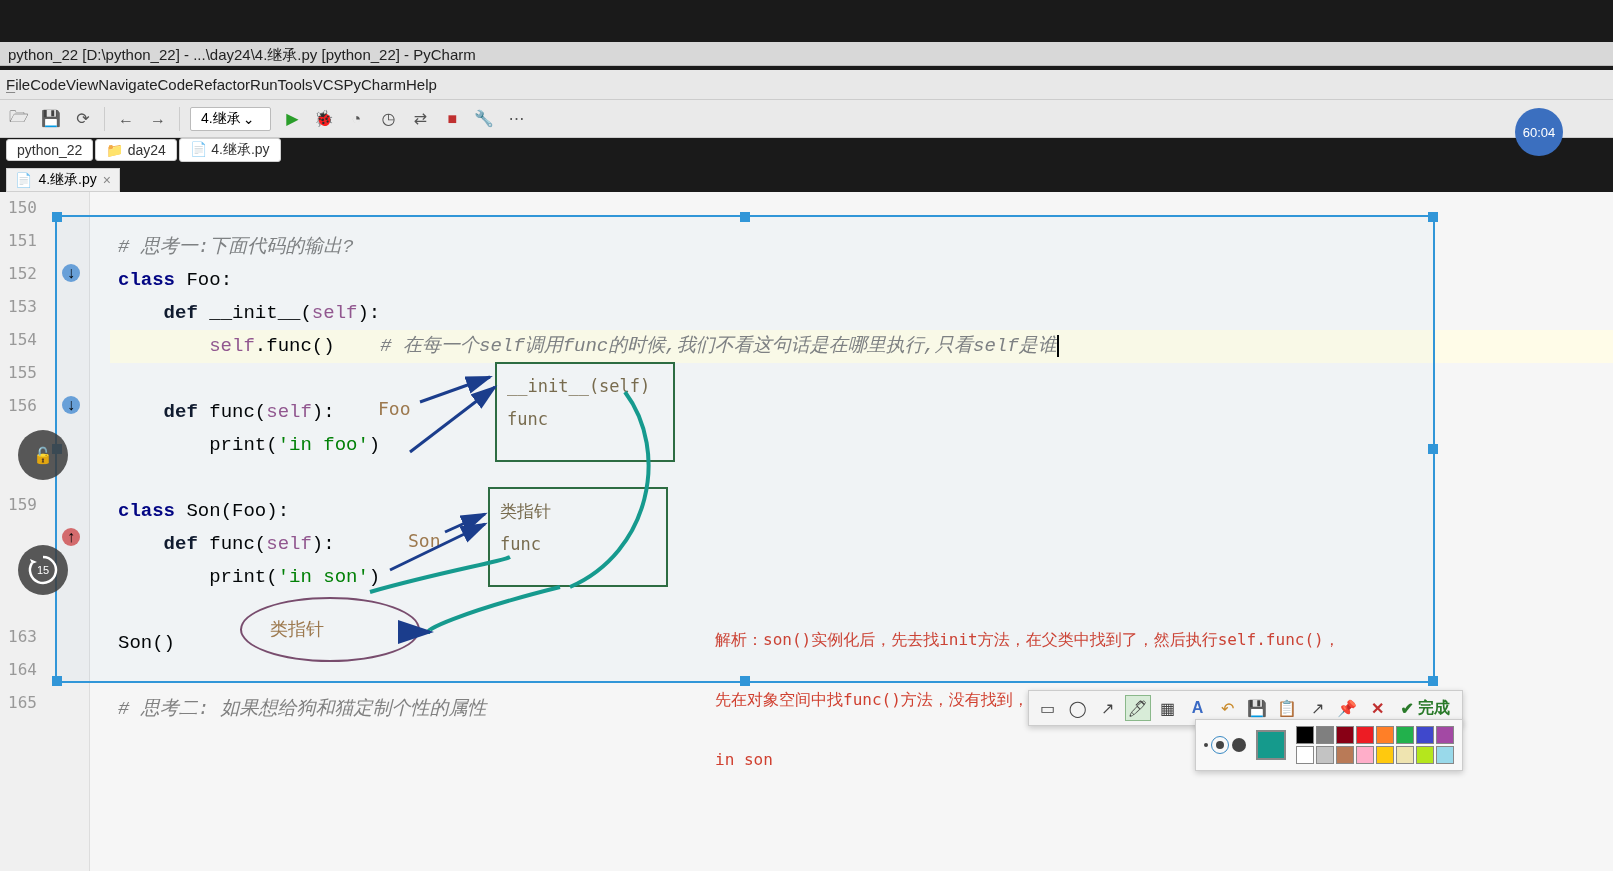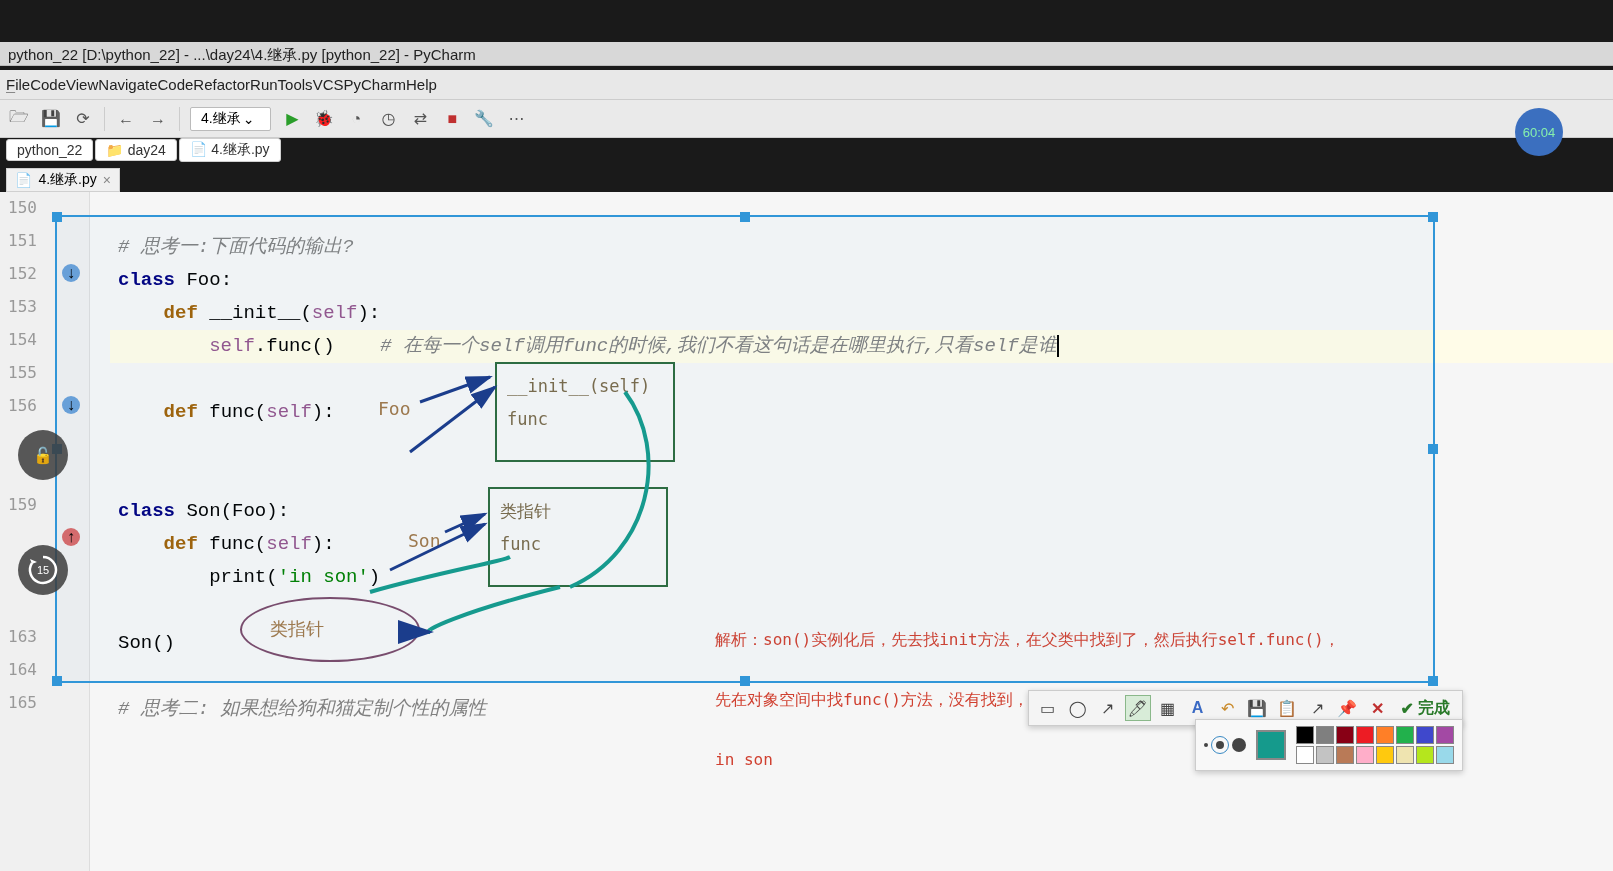--- a/index.html
+++ b/index.html
@@ -59,21 +59,21 @@
     font-size: 14px;
     border-radius: 2px;
     display: flex; align-items: center; gap: 2px;
   }
   .badge-time {
     position: absolute;
     right: 50px; top: 108px;
     width: 48px; height: 48px;
     border-radius: 50%;
     background: #3b6fbf;
-    color: #86efac;
+    color: #ffffff;
     font-size: 13px;
     display: flex; align-items: center; justify-content: center;
   }
   .breadcrumbs {
     position: absolute;
     top: 138px; left: 6px;
     display: flex; align-items: center; gap: 2px;
     font-size: 14px;
     color: #333;
   }
@@ -136,21 +136,21 @@
     left: 110px; top: 0; right: 0; bottom: 0;
     font-family: Consolas, "Courier New", monospace;
     font-size: 19px;
     line-height: 33px;
   }
   .code-line { position: absolute; left: 8px; white-space: pre; }
   .kw { color: #000080; font-weight: bold; }
   .cname { color: #000; }
   .cmt { color: #808080; font-style: italic; }
   .str { color: #008000; }
-  .def { color: #a16207; font-weight: bold; }
+  .def { color: #0f172a; font-weight: bold; }
   .py-self { color: #94558D; }
   .highlight-line {
     position: absolute;
     left: 0; right: 0;
     height: 33px;
     background: #fffce8;
   }
   .text-cursor {
     display: inline-block;
     width: 2px; height: 22px;
@@ -342,20 +342,21 @@
   </div>
 
   <div class="code-area">
     <div class="highlight-line" style="top:138px"></div>
 
     <div class="code-line cmt" style="top:39px"># 思考一:下面代码的输出?</div>
     <div class="code-line" style="top:72px"><span class="kw">class</span> <span class="cname">Foo</span>:</div>
     <div class="code-line" style="top:105px">    <span class="def">def</span> __init__(<span class="py-self">self</span>):</div>
     <div class="code-line" style="top:138px">        <span class="py-self">self</span>.func()    <span class="cmt"># 在每一个self调用func的时候,我们不看这句话是在哪里执行,只看self是谁</span><span class="text-cursor"></span></div>
     <div class="code-line" style="top:204px">    <span class="def">def</span> func(<span class="py-self">self</span>):</div>
+    <div class="code-line" style="top:237px">        print(<span class="str">'in foo'</span>)</div>
     <div class="code-line" style="top:303px"><span class="kw">class</span> <span class="cname">Son</span>(Foo):</div>
     <div class="code-line" style="top:336px">    <span class="def">def</span> func(<span class="py-self">self</span>):</div>
     <div class="code-line" style="top:369px">        print(<span class="str">'in son'</span>)</div>
     <div class="code-line" style="top:435px">Son()</div>
     <div class="code-line cmt" style="top:501px"># 思考二: 如果想给狗和猫定制个性的属性</div>
 
     <div class="diag-label" style="top:200px;left:268px">Foo</div>
     <div class="diag-box" style="top:170px;left:385px;width:180px;height:100px">
       <div>__init__(self)</div>
       <div>func</div>

